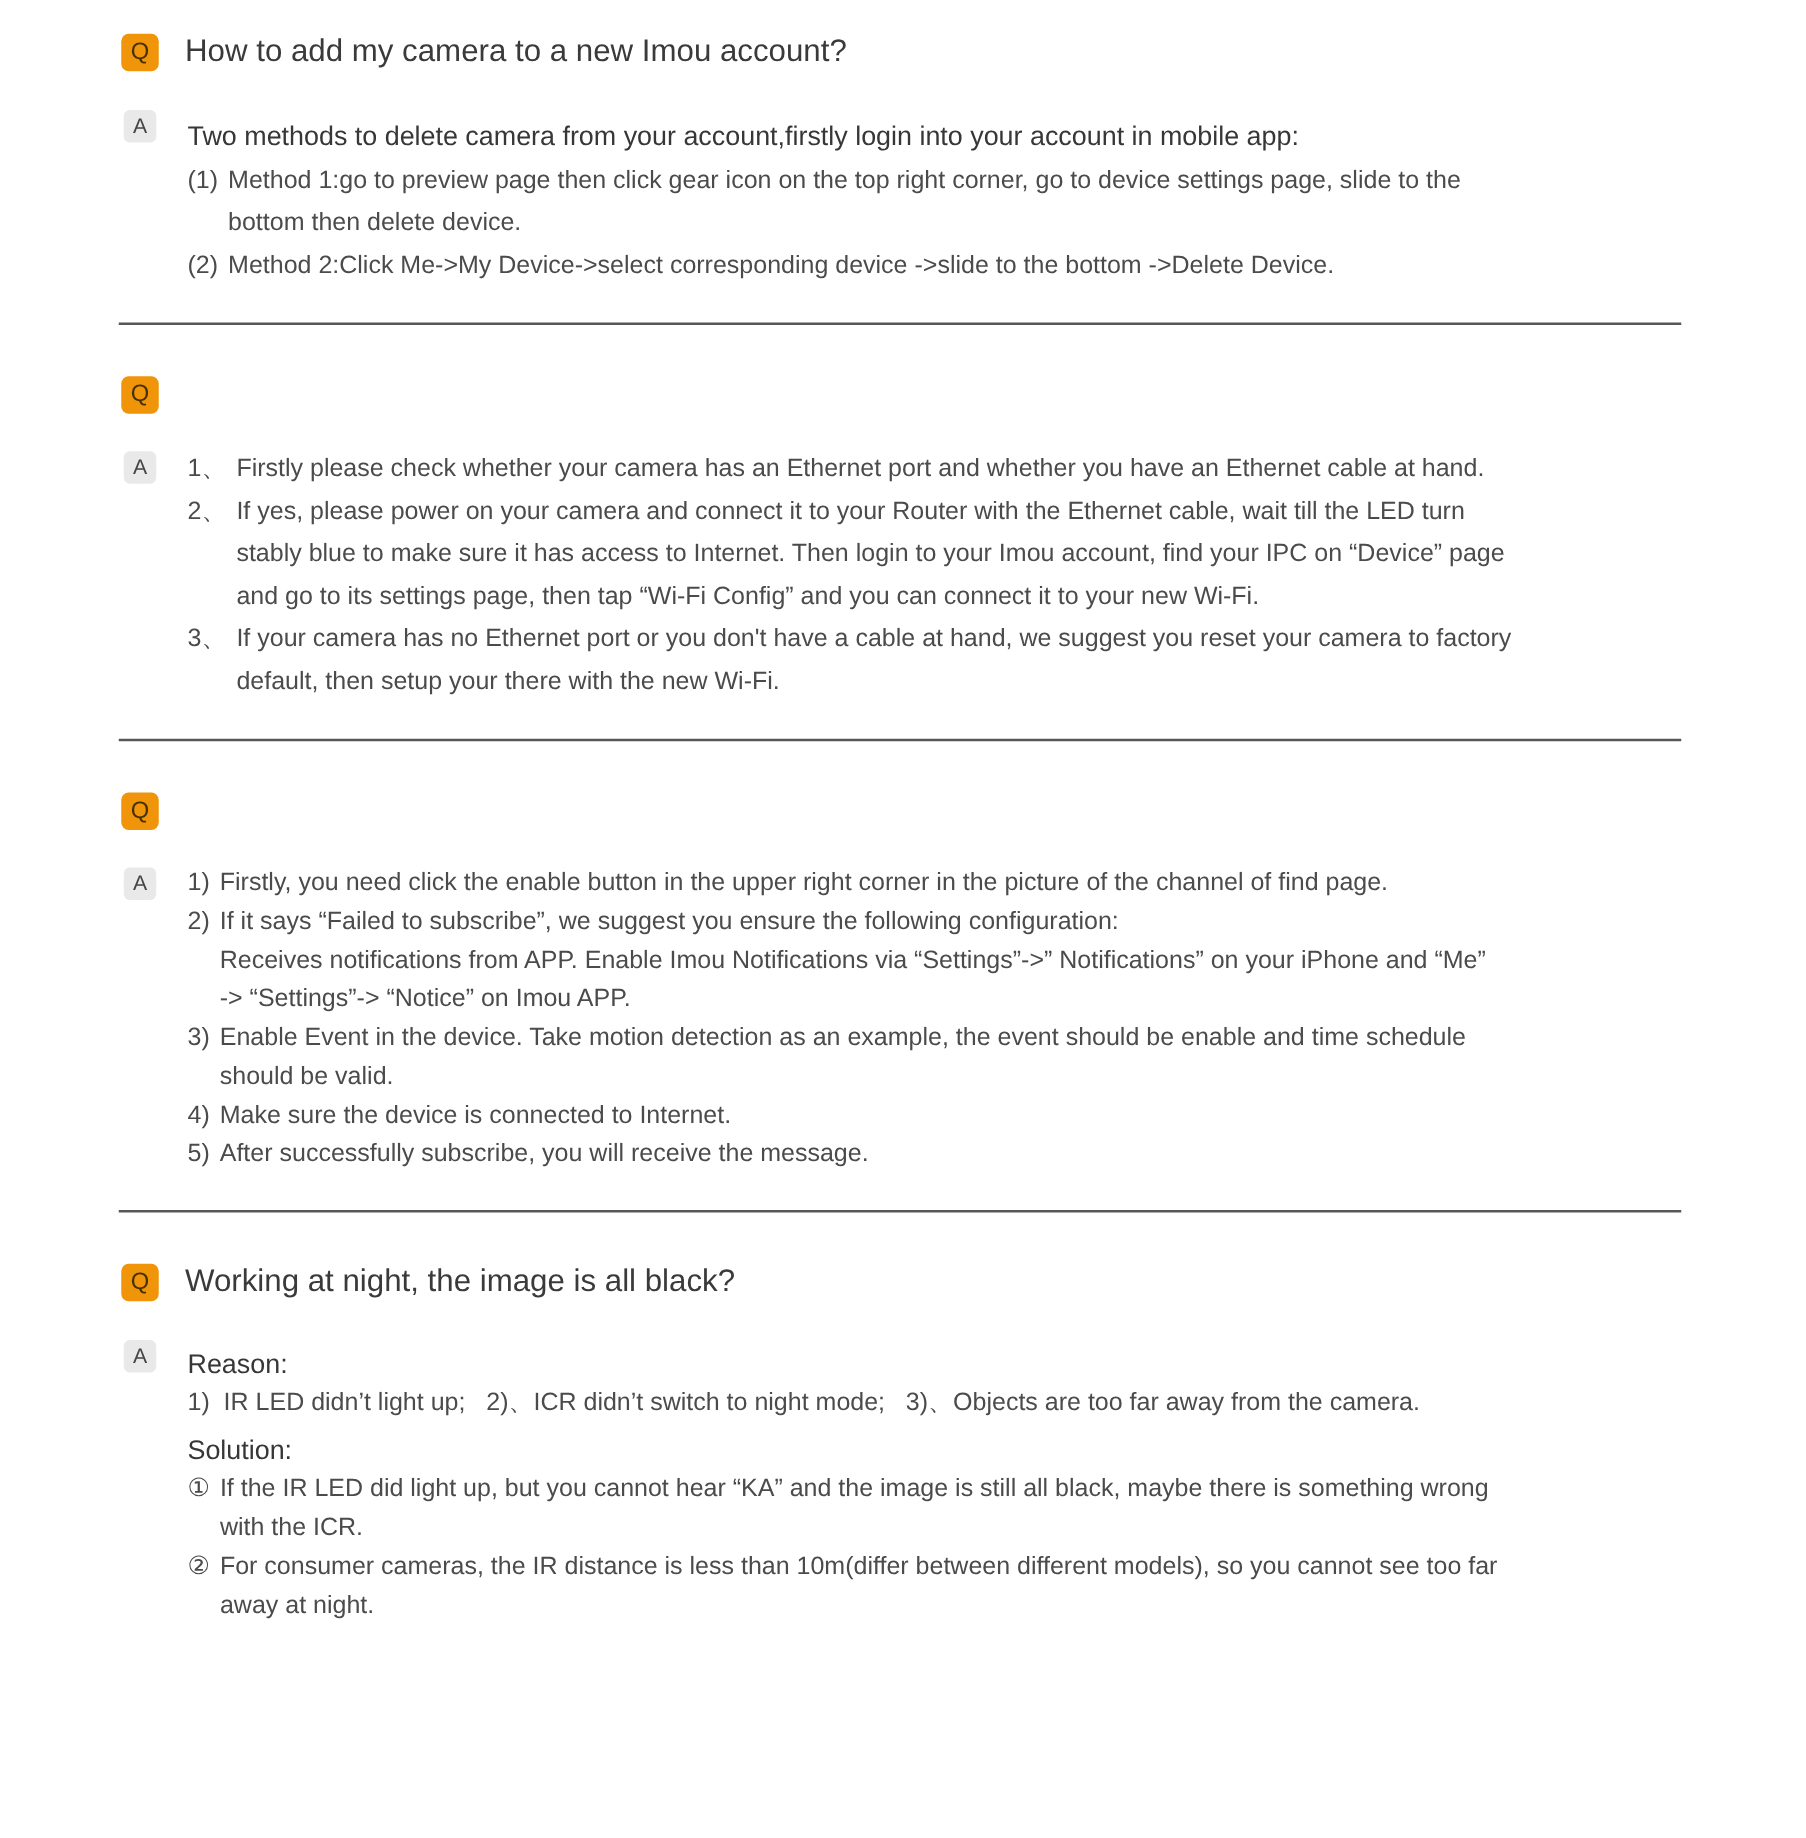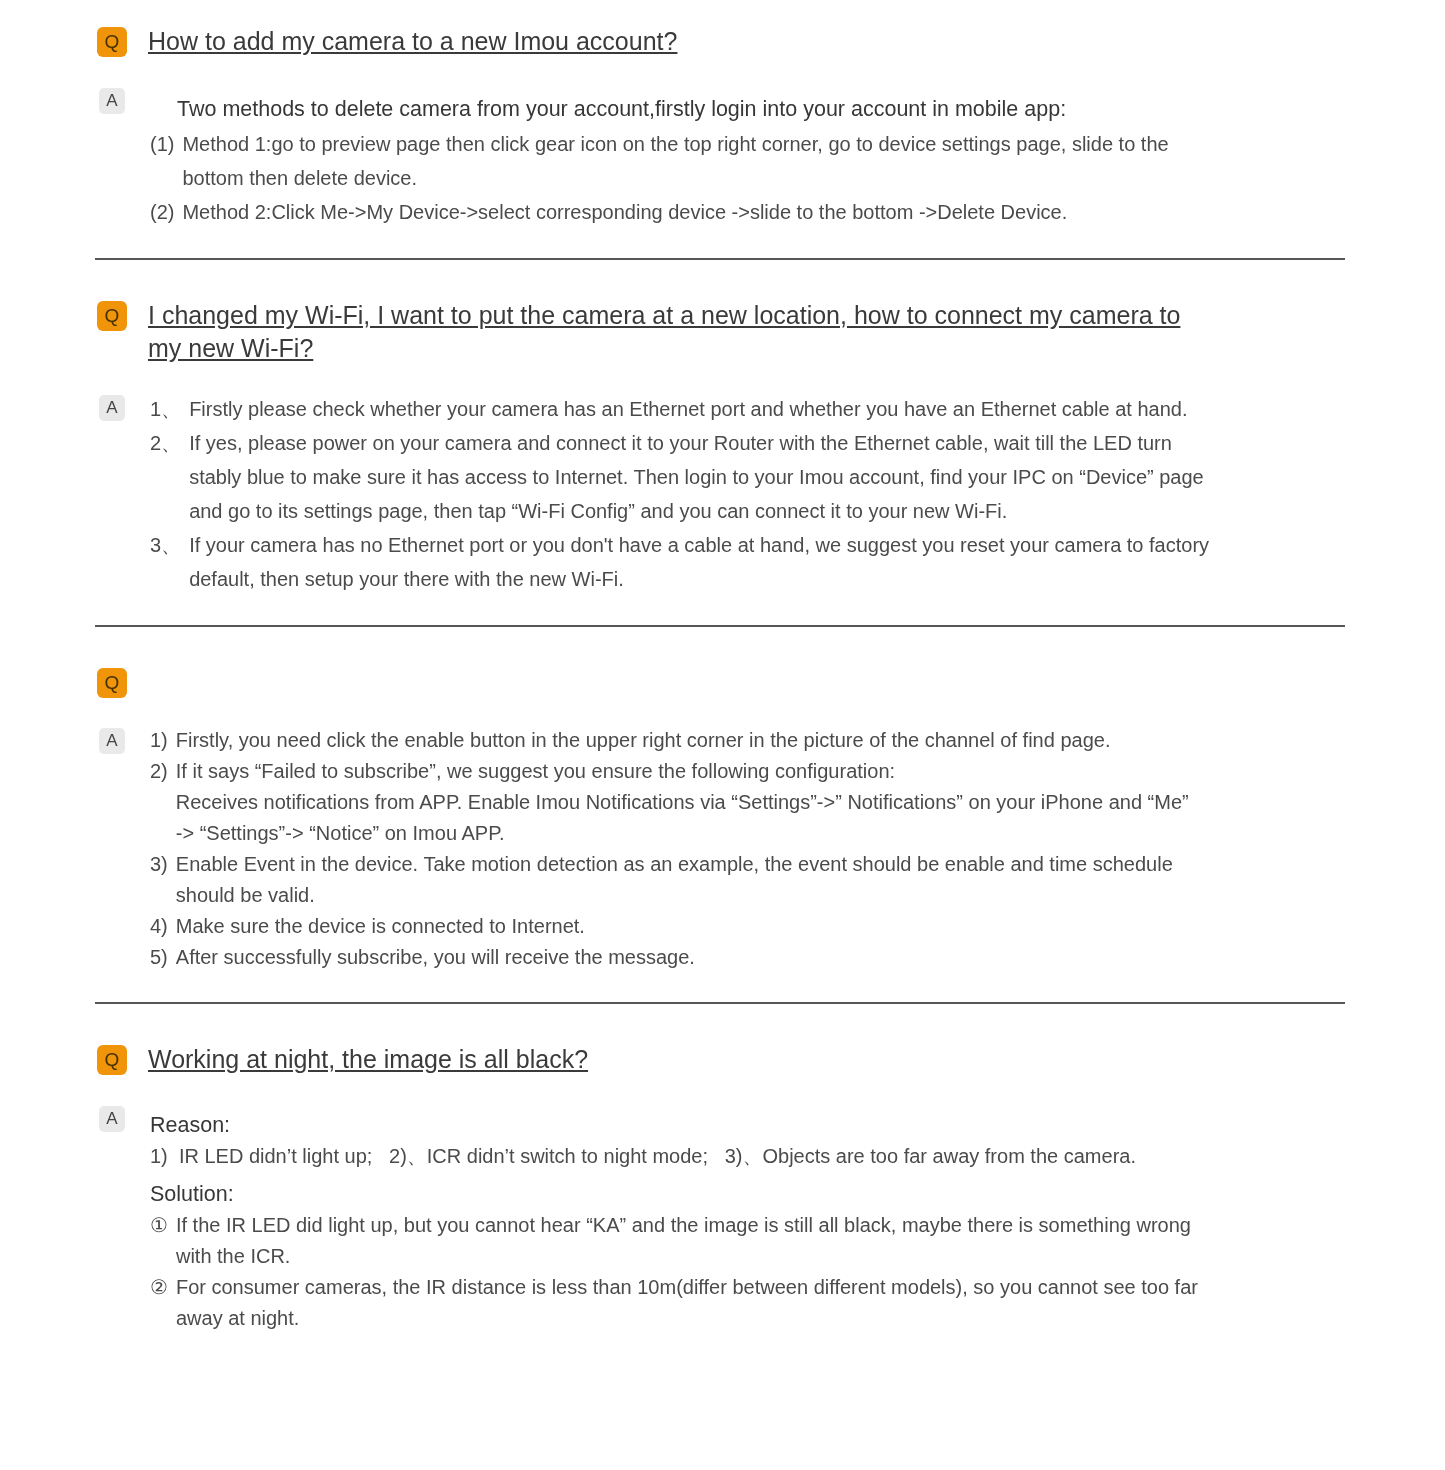--- a/index.html
+++ b/index.html
@@ -27,21 +27,20 @@
     background: var(--q-badge-bg, #F0940A);
     color: var(--q-badge-text, #453100);
     font-size: 19px;
     display: flex; align-items: center; justify-content: center;
   }
   .q-title {
     font-size: 25px;
     line-height: 33px;
     color: var(--title-text, #3a3a3a);
     white-space: pre-wrap;
-    text-decoration: underline;
   }
 
   
   .a-row { display: flex; align-items: flex-start; margin-top: 27px; }
   .a-badge {
     flex: none;
     width: 26px; height: 26px;
     margin: 3px 25px 0 2px;
     border-radius: 5px;
     background: var(--a-badge-bg, #e9e9e9);
@@ -61,21 +60,21 @@
   .blk .txt { flex: 1; min-width: 0; }
 
   .faq.lh-lg .blk { line-height: 34px; }
   .faq.lh-sm .blk { line-height: 31px; }
 
   .blk.subtitle {
     color: #373737;
     font-size: 21.5px;
     margin-top: 6px;
   }
-  .faq.lh-lg .blk.subtitle { line-height: 36px; margin-left: 27px; }
+  .faq.lh-lg .blk.subtitle { line-height: 36px; }
   .faq.lh-sm .blk.subtitle { line-height: 32px; align-items: center; }
 
   .divider {
     border: none;
     border-top: 2px solid var(--divider, #575757);
     margin: 29px 5px 39px -2px;
   }
 </style>
 </head>
 <body>
@@ -94,22 +93,20 @@
             <div class="blk"><span class="marker">(1)</span><span class="txt">Method 1:go to preview page then click gear icon on the top right corner, go to device settings page, slide to the
 bottom then delete device.</span></div>
             <div class="blk"><span class="marker">(2)</span><span class="txt">Method 2:Click Me-&gt;My Device-&gt;select corresponding device -&gt;slide to the bottom -&gt;Delete Device.</span></div>
           </div>
     </div>
   </div>
 <hr class="divider">
   <div class="faq lh-lg">
     <div class="q-row">
       <span class="q-badge">Q</span>
-      <div class="q-title">I changed my Wi-Fi, I want to put the camera at a new location, how to connect my camera to
-my new Wi-Fi?</div>
     </div>
     <div class="a-row">
       <span class="a-badge">A</span>
       <div class="a-body">
             <div class="blk"><span class="marker">1、</span><span class="txt">Firstly please check whether your camera has an Ethernet port and whether you have an Ethernet cable at hand.</span></div>
             <div class="blk"><span class="marker">2、</span><span class="txt">If yes, please power on your camera and connect it to your Router with the Ethernet cable, wait till the LED turn
 stably blue to make sure it has access to Internet. Then login to your Imou account, find your IPC on “Device” page
 and go to its settings page, then tap “Wi-Fi Config” and you can connect it to your new Wi-Fi.</span></div>
             <div class="blk"><span class="marker">3、</span><span class="txt">If your camera has no Ethernet port or you don't have a cable at hand, we suggest you reset your camera to factory
 default, then setup your there with the new Wi-Fi.</span></div>

